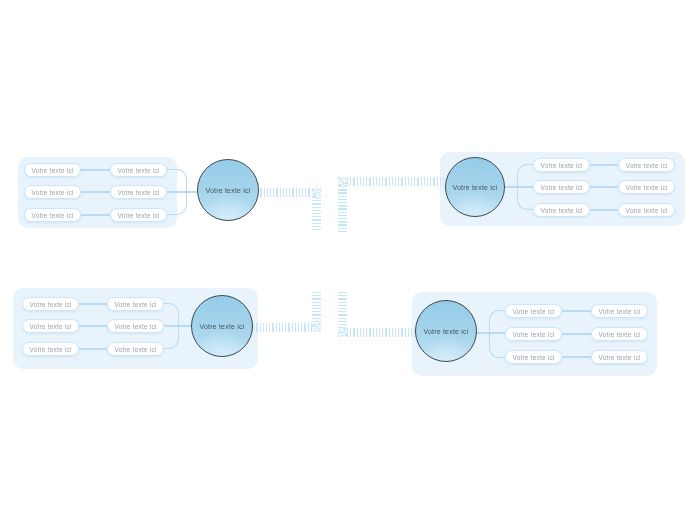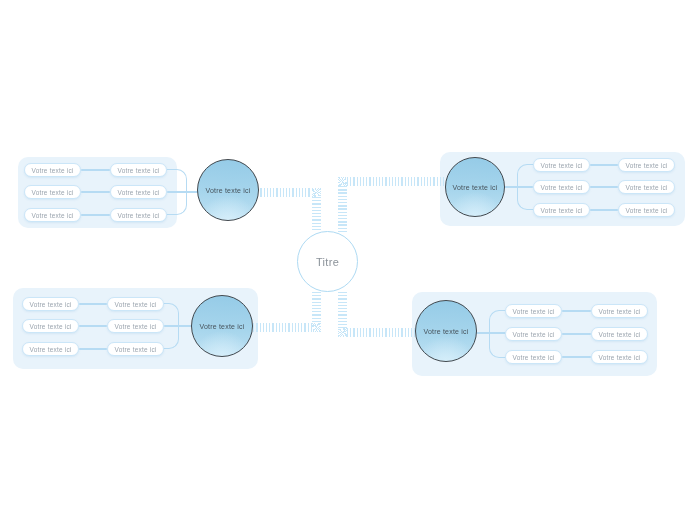--- a/index.html
+++ b/index.html
@@ -136,17 +136,14 @@
   <div class="node" style="left:445px;top:157px;width:60px;height:60px">
     <span>Votre texte ici</span>
   </div>
   <div class="node" style="left:191px;top:295px">
     <span>Votre texte ici</span>
   </div>
   <div class="node" style="left:415px;top:300px">
     <span>Votre texte ici</span>
   </div>
 
-  <div class="center-node">
-    <span>Titre</span>
-  </div>
 
 </div>
 
 </body></html>

